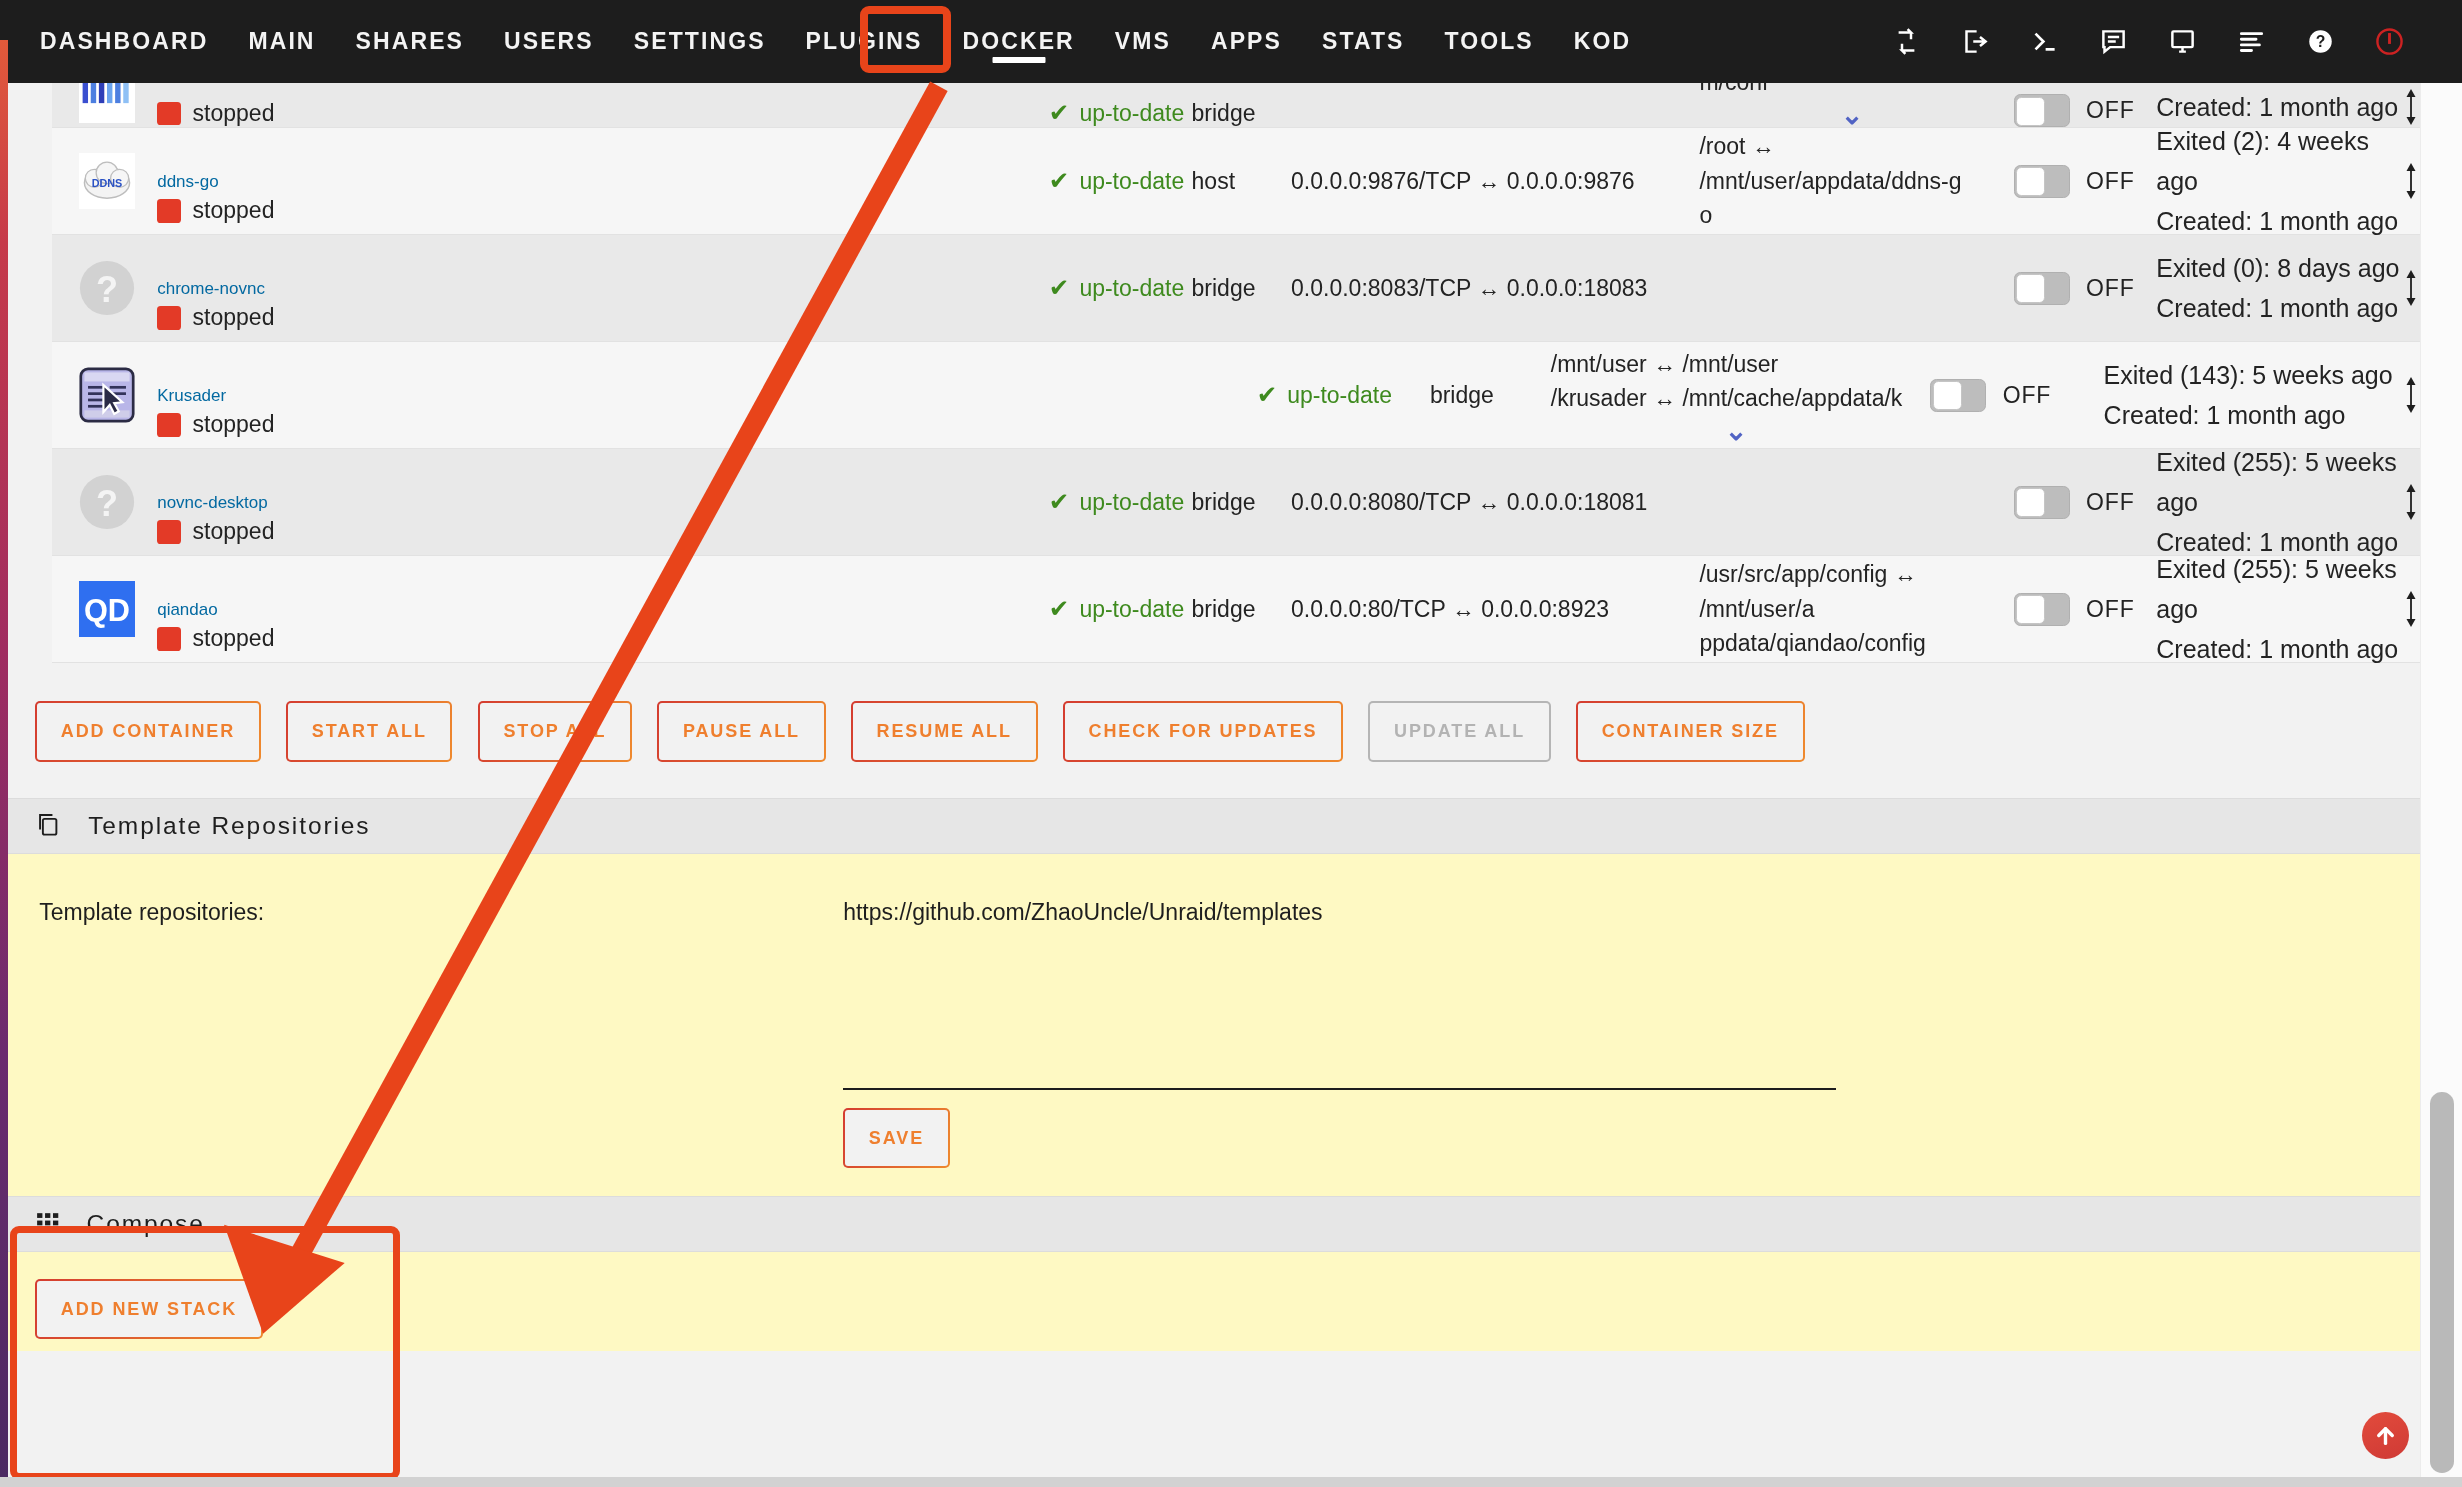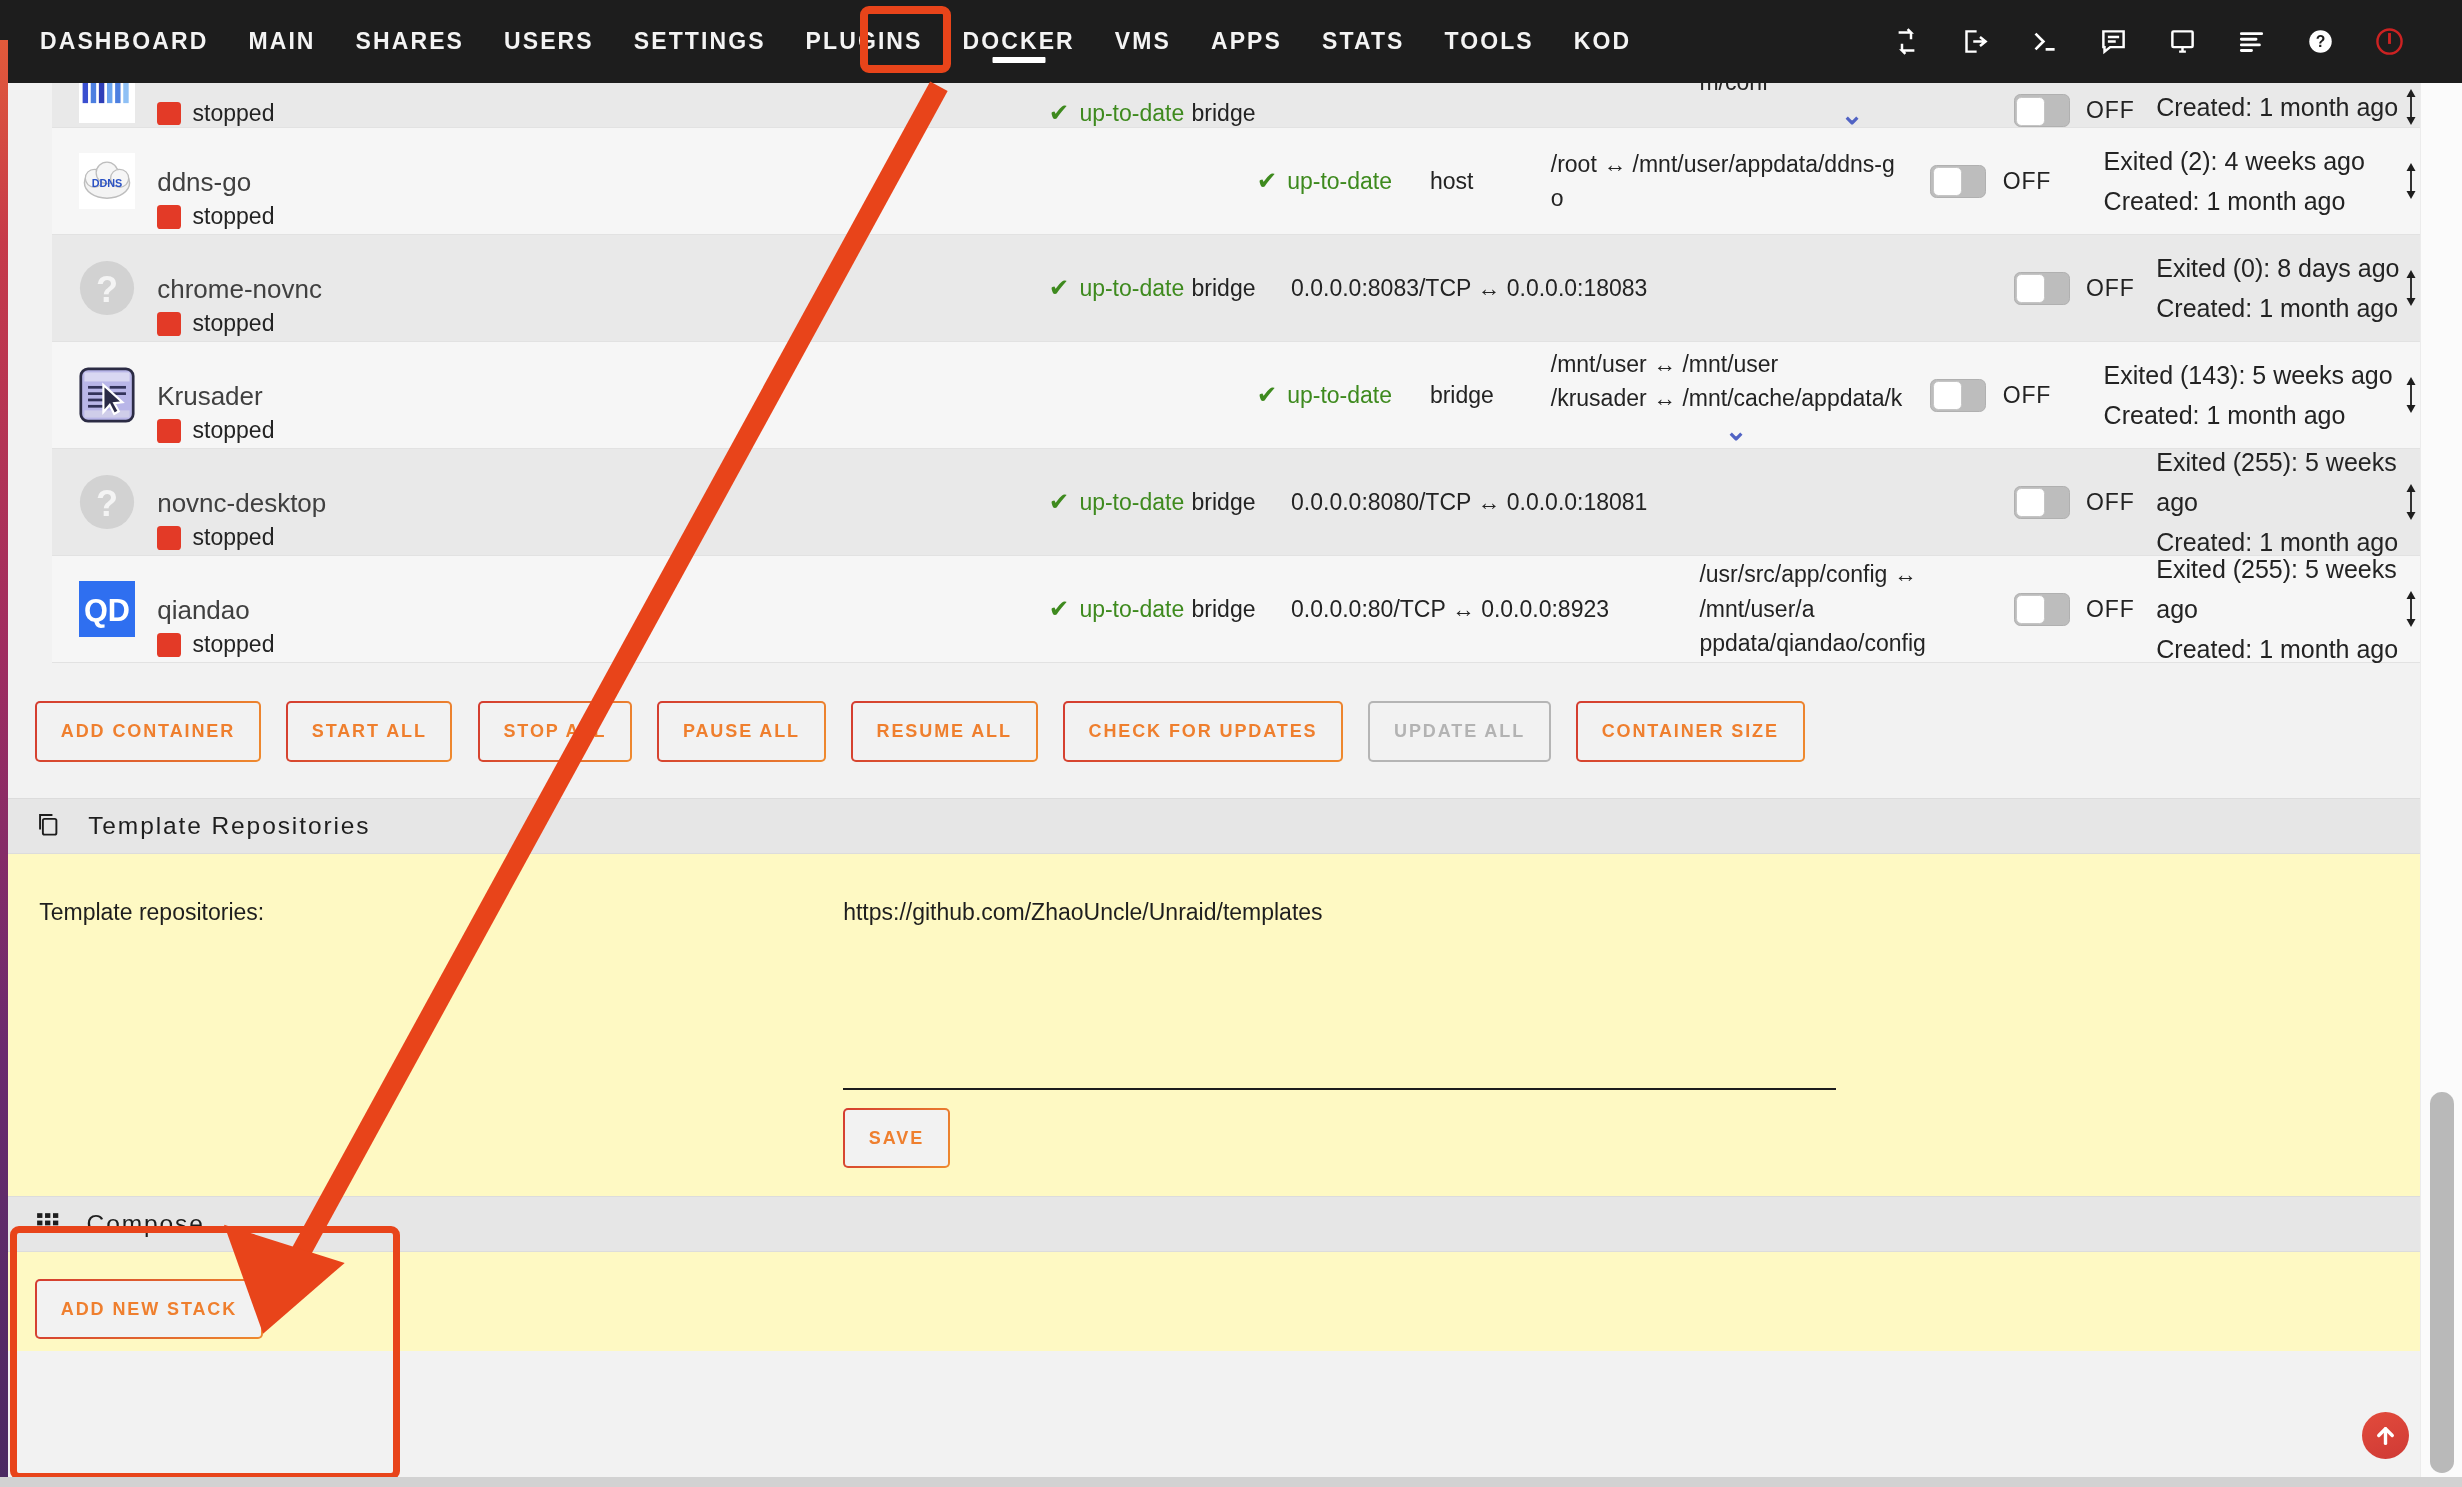--- a/index.html
+++ b/index.html
@@ -61,21 +61,21 @@
     display: flex; align-items: stretch;
     border-bottom: 0.9px solid #e2e2e2;
     position: relative;
   }
   .ct-row.odd  { background: #e9e9e9; }
   .ct-row.even { background: #f6f6f6; }
 
   .c-name   { width: 1352px; display: flex; align-items: center; padding-left: 27px; position: relative; }
   .c-icon   { width: 56px; height: 56px; flex: 0 0 56px; margin-right: 22px; position: relative; }
   .c-names-col { display: flex; flex-direction: column; justify-content: center; width: 272px; }
-  .c-title { color: #404040; font-size: 26px; line-height: 1.35; white-space: nowrap; cursor: pointer; margin-top: 33px; }
+  .c-title { color: #0369a1; font-size: 17px; line-height: 1.35; white-space: nowrap; cursor: pointer; margin-top: 33px; }
   .c-state { display: flex; align-items: center; gap: 11.8px; margin-top: 3.6px; }
   .state-dot { width: 23.6px; height: 23.6px; background: #e33a27; border-radius: 3.6px; flex: 0 0 23.6px; }
   .state-txt { font-size: 23px; color: #232323; }
 
   .c-version { width: 195px; display: flex; align-items: center; gap: 10px; color: #3e8a1e; font-size: 23px; }
   .c-version .chk { font-size: 24.5px; color: #3e8a1e; line-height: 1; }
   .c-network { width: 136px; display: flex; align-items: center; font-size: 23px; color: #232323; }
   .c-ports   { width: 558px; display: flex; align-items: center; font-size: 23px; color: #232323; }
   .c-volumes { width: 426px; display: flex; flex-direction: column; justify-content: center; font-size: 23px; color: #232323; padding-right: 9px; line-height: 1.5; }
   .c-volumes .chev { text-align: center; color: #5163c4; font-size: 27px; line-height: .9; margin-top: 3.6px; font-weight: bold;}
@@ -298,20 +298,21 @@
               <span class="state-dot"></span>
               <span class="state-txt">stopped</span>
             </div>
           </div>
         </div>
         <div class="c-version">
           <span class="chk">✔</span>
           <span>up-to-date</span>
         </div>
         <div class="c-network">host</div>
+        <div class="c-ports">0.0.0.0:9876/TCP ↔ 0.0.0.0:9876</div>
         <div class="c-volumes">
           <div>/root ↔ /mnt/user/appdata/ddns-g</div>
           <div>o</div>
         </div>
         <div class="c-auto">
           <span class="toggle"></span>
           <span class="toggle-lbl">OFF</span>
         </div>
         <div class="c-uptime">
           <div>Exited (2): 4 weeks ago</div>

